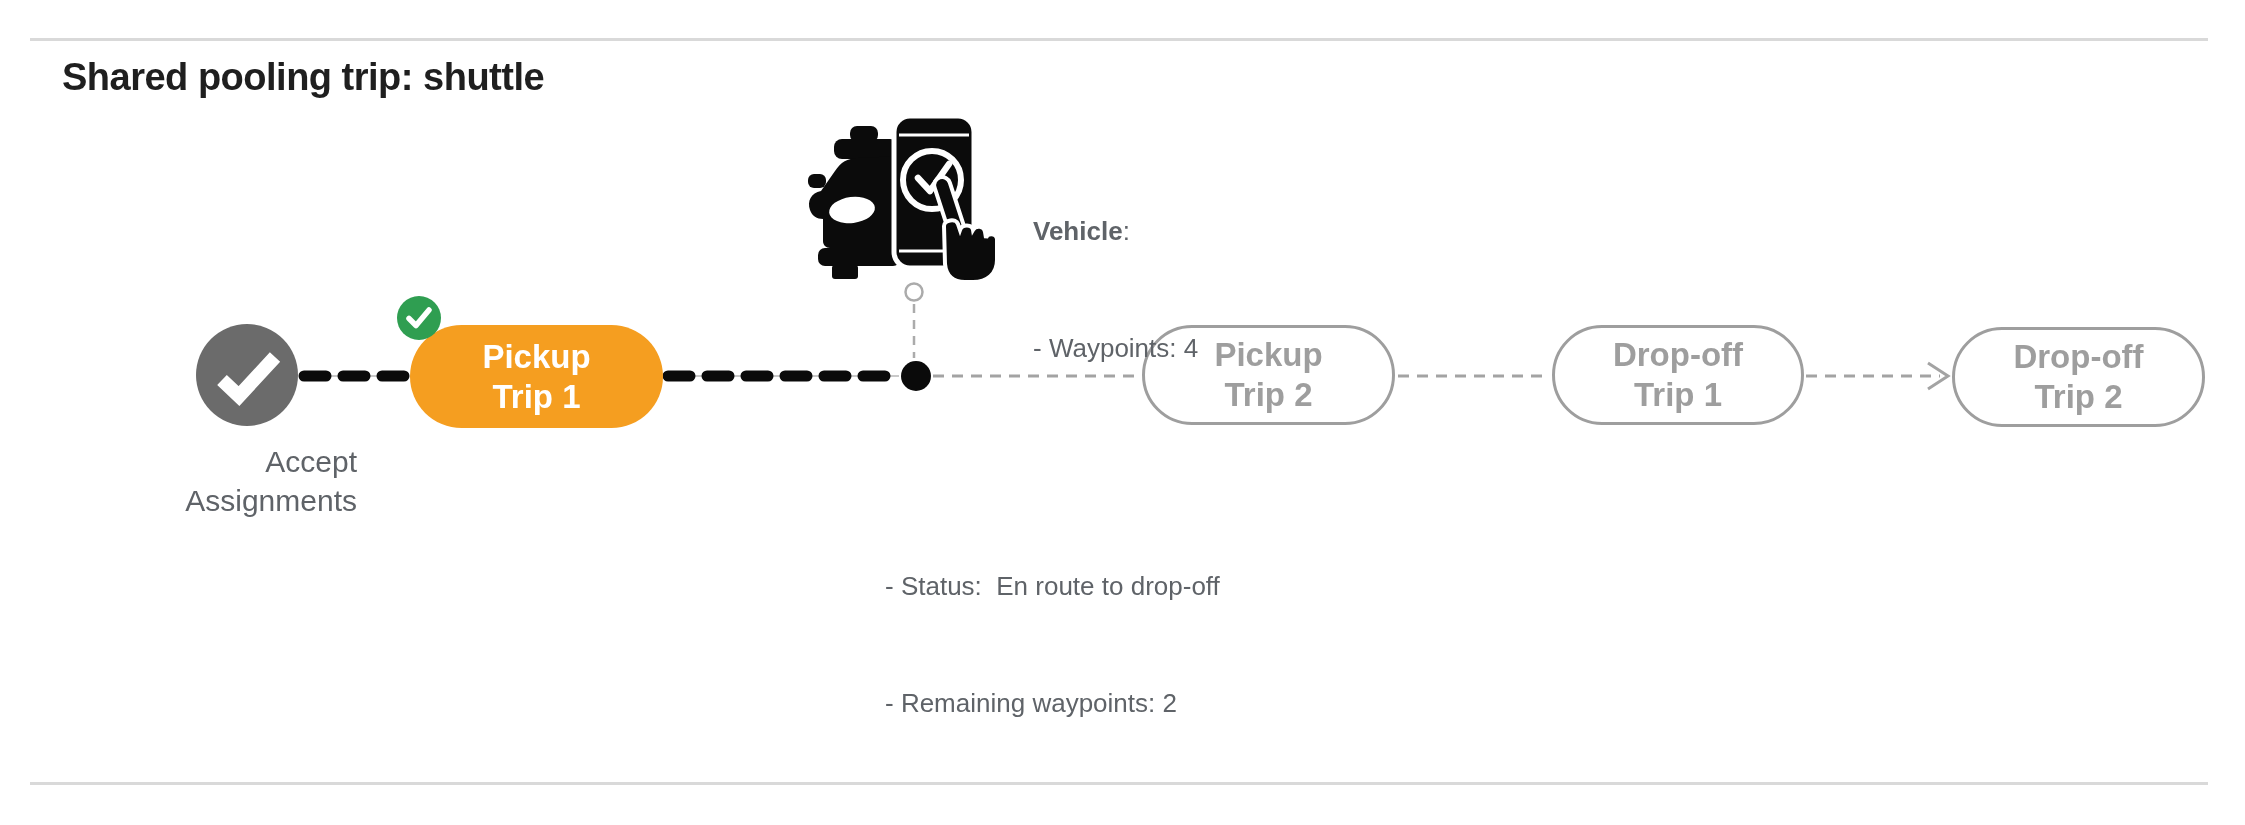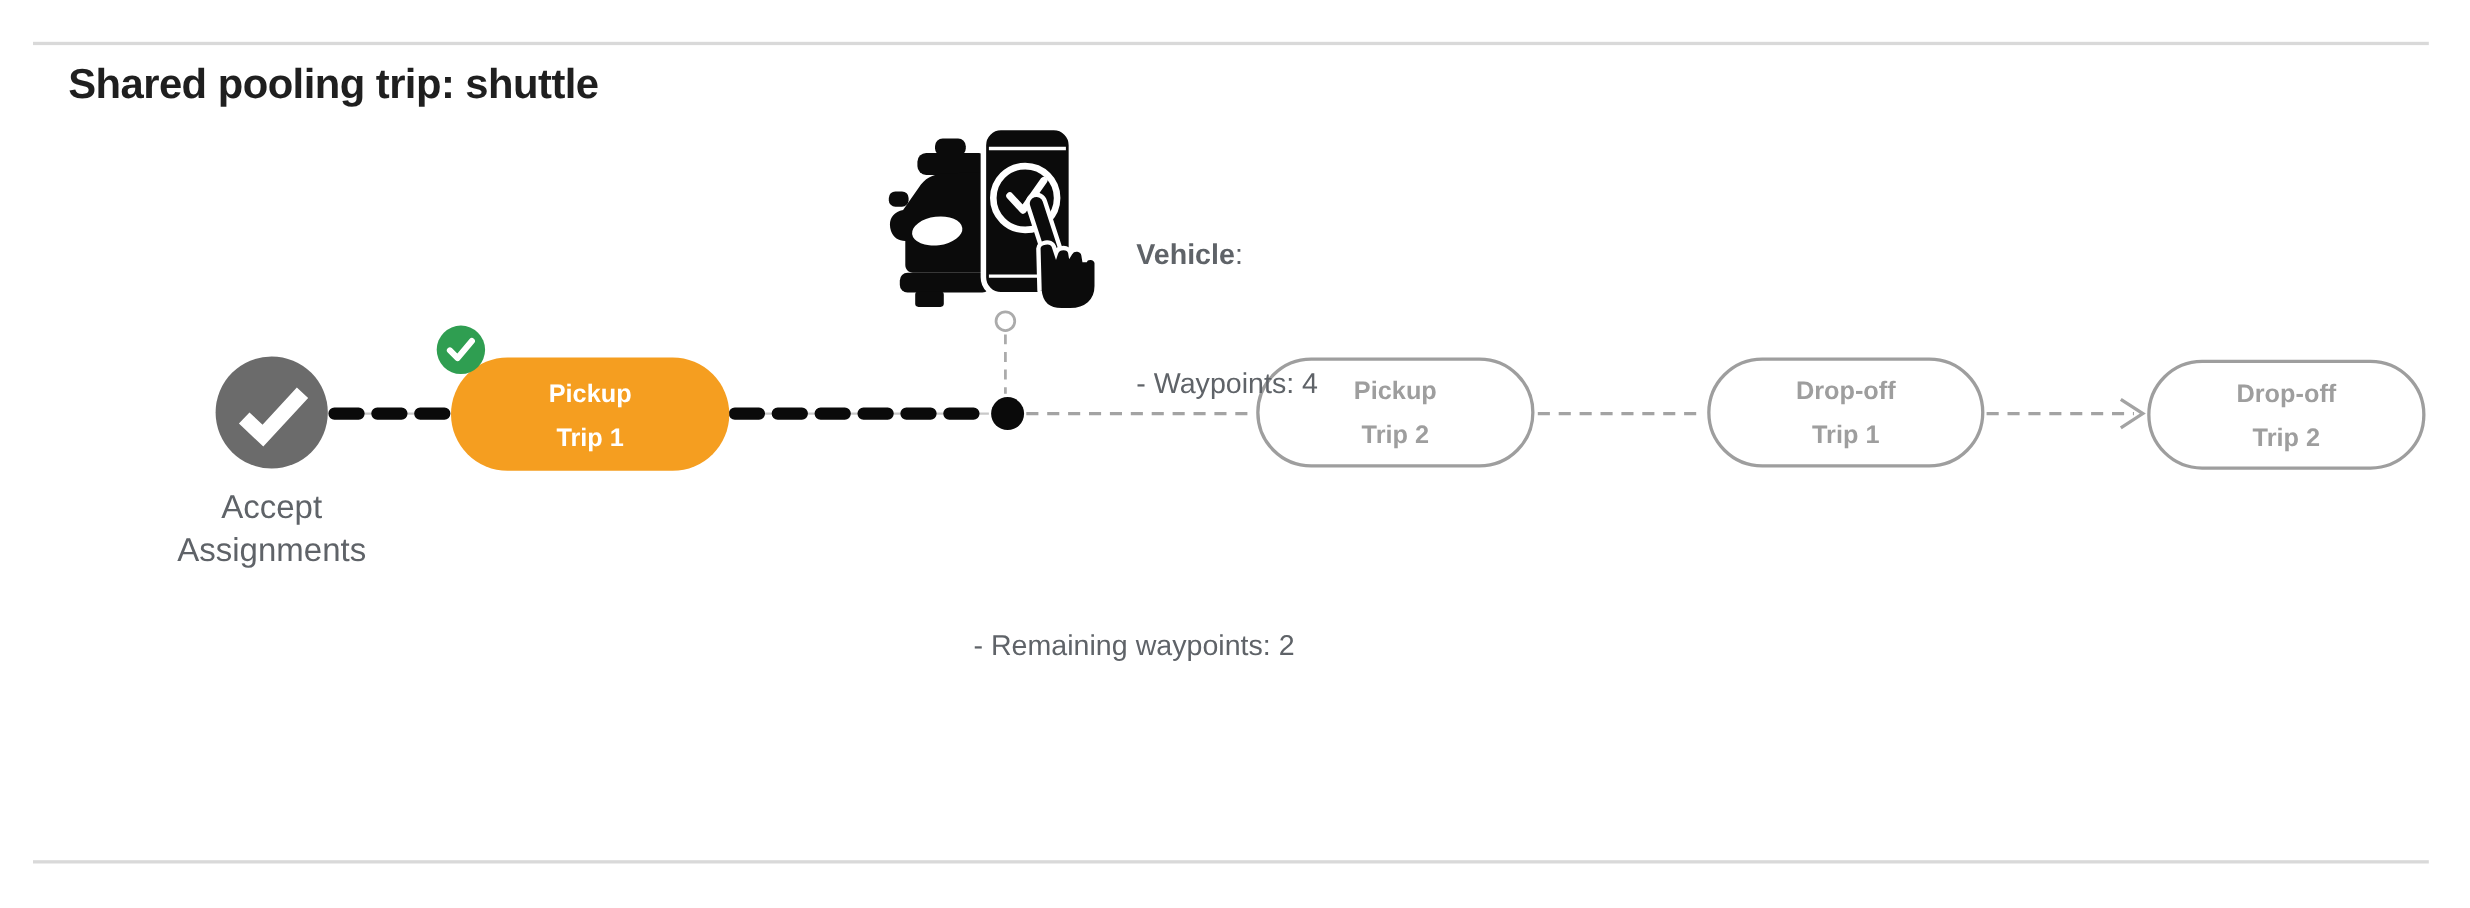--- a/index.html
+++ b/index.html
@@ -13,26 +13,26 @@
   .title{
     position:absolute;left:62px;top:56px;
     font-size:38px;font-weight:bold;color:#1f1f1f;letter-spacing:-0.5px;
   }
   .overlay{position:absolute;left:0;top:0;}
   .node-circle{
     position:absolute;left:196px;top:324px;width:102px;height:102px;border-radius:50%;
     background:#6b6b6b;display:flex;align-items:center;justify-content:center;
   }
   .accept-label{
-    position:absolute;left:137px;top:442px;width:220px;text-align:center;
+    position:absolute;left:137px;top:442px;width:220px;text-align:right;
     font-size:30px;line-height:39px;color:#5f6368;
   }
   .pill{
     position:absolute;display:flex;flex-direction:column;align-items:center;justify-content:center;
-    font-size:23px;font-weight:bold;line-height:40px;text-align:center;box-sizing:border-box;
+    font-size:33px;font-weight:bold;line-height:40px;text-align:center;box-sizing:border-box;
   }
   .pill.active{
     left:410px;top:325px;width:253px;height:103px;border-radius:52px;
     background:#f59e20;color:#ffffff;
   }
   .pill.pending{
     background:#ffffff;border:3px solid #9e9e9e;color:#9e9e9e;border-radius:50px;
     width:253px;height:100px;
   }
   .pill.p2{left:1142px;top:325px;}
@@ -129,19 +129,20 @@
     <span>Drop-off</span>
     <span>Trip 2</span>
   </div>
 
   <div class="infoblock vehicle-info">
     <div><span class="b">Vehicle</span><span>:</span></div>
     <div>- Waypoints: 4</div>
   </div>
 
   <div class="infoblock trip-info">
+    <div>- Status:  En route to drop-off</div>
     <div>- Remaining waypoints: 2</div>
     
     
     
   </div>
 
 </div>
 
 </body></html>

